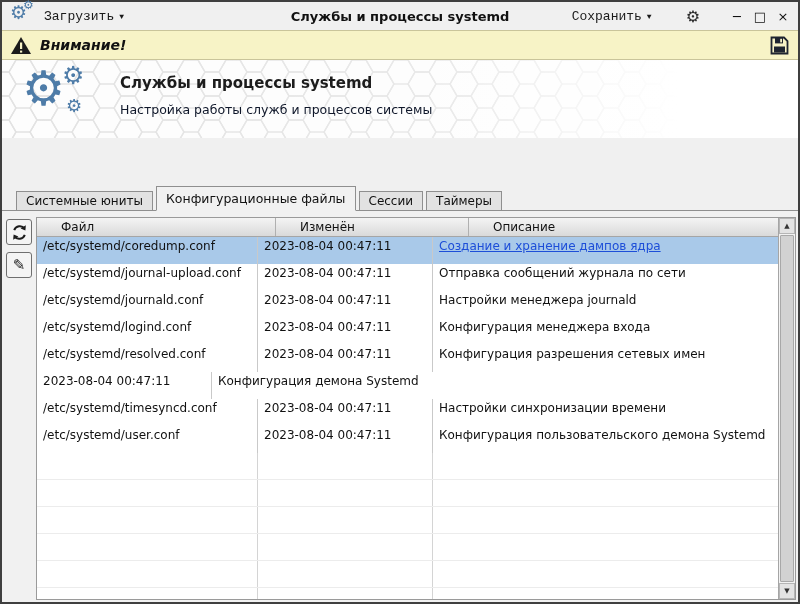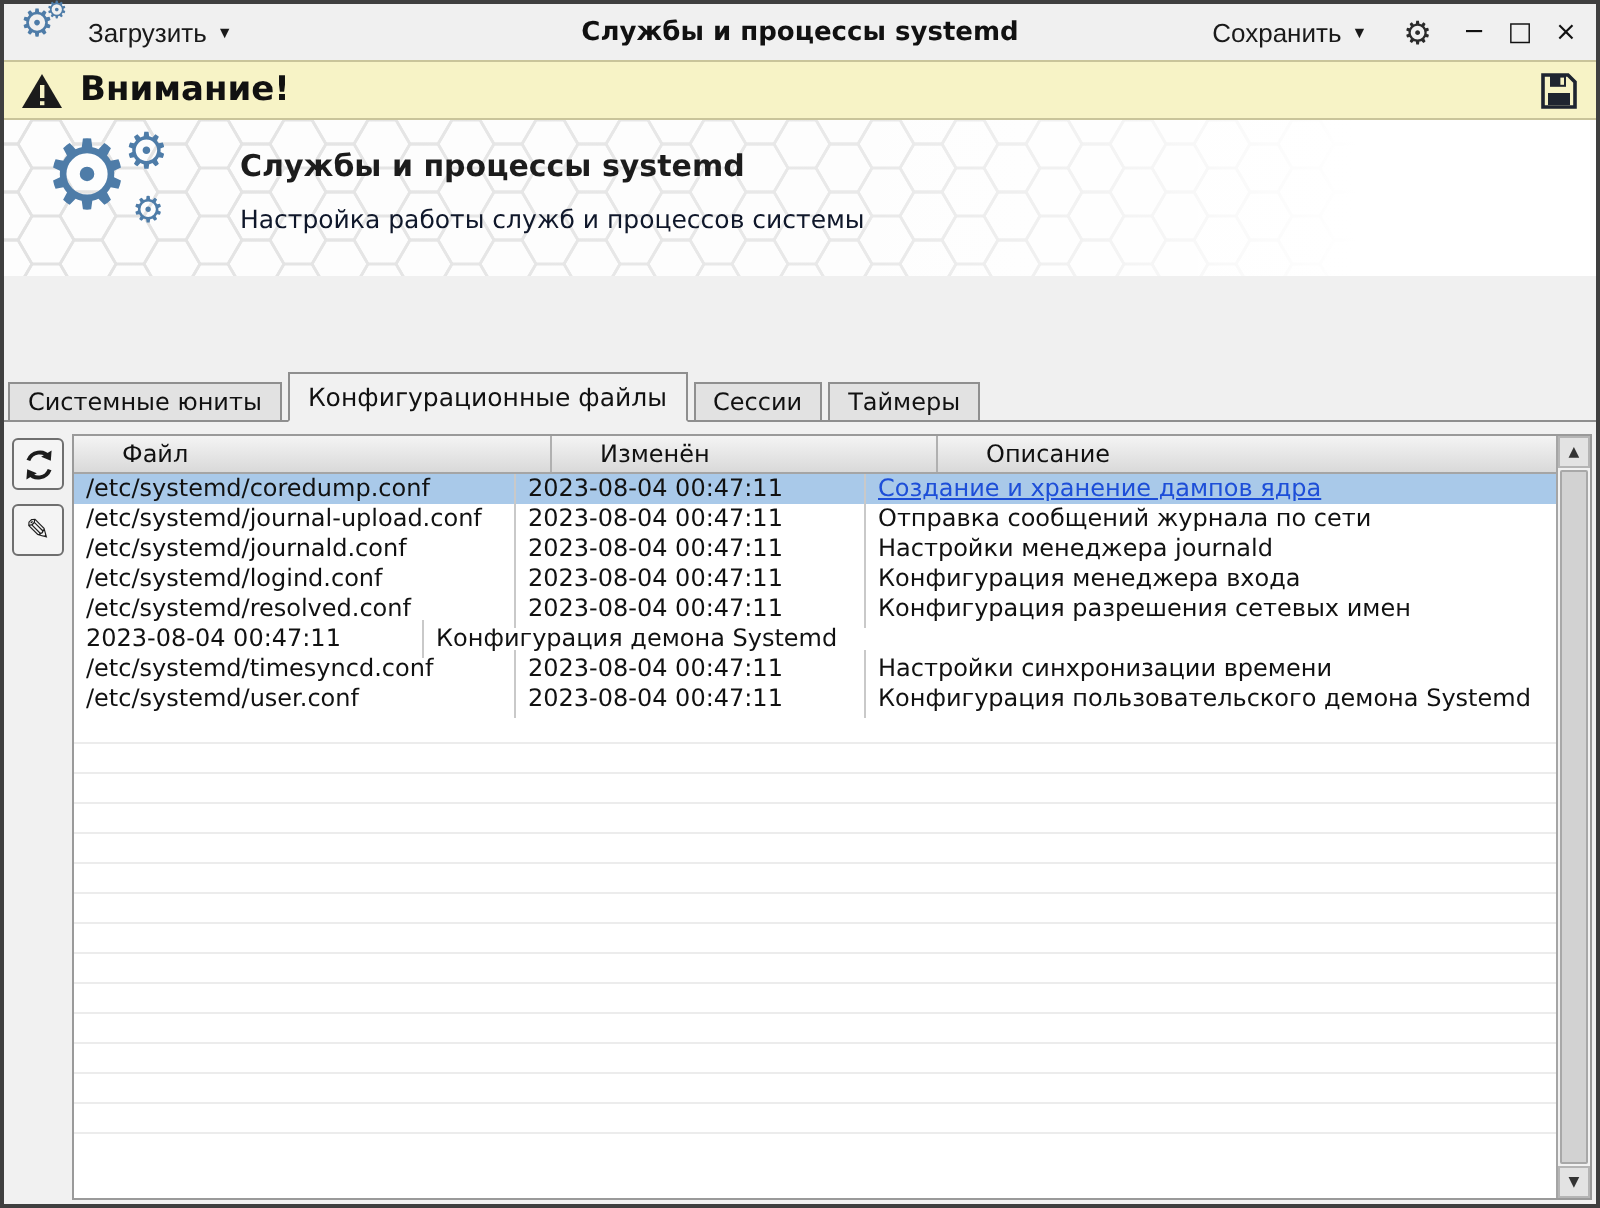--- a/index.html
+++ b/index.html
@@ -8,49 +8,49 @@
   .window { width:800px; height:604px; border:2px solid #3f3f3f;
     background:#f0f0f0; display:flex; flex-direction:column; }
 
   
   .titlebar { height:28px; flex:0 0 28px; background:#f0f0f0;
     display:flex; align-items:center; position:relative; padding:0 8px; }
   .tb-logo { position:relative; width:26px; height:24px; color:#4e7ca8; flex:0 0 26px; }
   .tb-logo .gA { position:absolute; left:0; top:-3px; font-size:19px; }
   .tb-logo .gB { position:absolute; left:13px; top:-6px; font-size:12px; }
   .menu-btn { display:flex; align-items:center; gap:5px; background:transparent;
-    border:none; font-size:13px; color:#1a1a1a; padding:3px 8px; cursor:default; }
+    border:none; font-size:13px; color:#1a1a1a; padding:3px 8px; cursor:default;font-family:Liberation Mono, monospace; }
   .caret { font-size:8px; color:#1a1a1a; }
   .tb-title { position:absolute; left:0; right:0; text-align:center;
     font-size:13px; font-weight:bold; color:#111; pointer-events:none; }
-  .tb-right { margin-left:auto; display:flex; align-items:center; gap:10px; z-index:2; }
+  .tb-right { margin-left:auto; display:flex; align-items:center; gap:26px; z-index:2; }
   .gear-small { font-size:16px; color:#2b2b2b; }
   .winctl { display:flex; align-items:center; gap:9px; margin-left:4px; }
   .winbtn { font-size:13px; color:#111; width:14px; text-align:center; cursor:default; }
 
   
   .warnbar { height:30px; flex:0 0 30px; background:#f7f3c6;
     border-top:1px solid #c9c49a; border-bottom:1px solid #c9c49a;
     display:flex; align-items:center; gap:8px; padding:0 8px; }
-  .warn-label { font-size:17px; font-weight:bold; color:#111; }
+  .warn-label { font-size:14px; font-weight:bold; color:#111;font-style:italic; }
   .warn-save { margin-left:auto; display:flex; align-items:center; }
 
   
   .hero { height:78px; flex:0 0 78px; background:#fdfdfd; position:relative; overflow:hidden; }
   .hex-bg { position:absolute; inset:0; }
   .logo { position:absolute; left:20px; top:8px; width:86px; height:62px; color:#4e7ca8; }
   .logo .g1 { position:absolute; left:0; top:-8px; font-size:48px; }
   .logo .g2 { position:absolute; left:40px; top:-7px; font-size:25px; }
   .logo .g3 { position:absolute; left:44px; top:27px; font-size:18px; }
   .hero-text { position:absolute; left:118px; top:14px; }
   .hero-title { font-size:15px; font-weight:bold; color:#1c1c1c; margin-bottom:10px; }
   .hero-sub { font-size:12.5px; color:#0f172a; }
 
   
-  .tabs { flex:0 0 26px; display:flex; align-items:flex-end; padding-left:2px;
+  .tabs { flex:0 0 26px; display:flex; align-items:flex-end; padding-left:14px;
     position:relative; z-index:3; margin-bottom:-1px; }
   .tab { height:20px; display:flex; align-items:center; padding:0 9px;
     background:#e2e2e2; border:1px solid #8f8f8f; margin-right:3px;
     font-size:12px; color:#111; white-space:nowrap; cursor:default; }
   .tab.active { height:25px; background:#f1f1f1; border-bottom:1px solid #f1f1f1;
     font-size:12.5px;margin-top:48px; }
 
   
   .pane { flex:1 1 auto; border-top:1px solid #8f8f8f; background:#f1f1f1;
     display:flex; min-height:0; }
@@ -62,21 +62,21 @@
   .pencil-glyph { font-size:15px; color:#1c1c1c; }
 
   .tableframe { flex:1 1 auto; margin:6px 2px 2px 0; border:1px solid #9a9a9a;
     background:#fff; display:flex; min-width:0; overflow:hidden; }
   .tablecols { flex:1 1 auto; display:flex; flex-direction:column; min-width:0; }
   .thead { flex:0 0 19px; display:flex; background:linear-gradient(#f4f4f4,#d9d9d9);
     border-bottom:1px solid #a5a5a5; }
   .th { font-size:12px; color:#111; line-height:18px; padding:0 6px;
     border-right:1px solid #b0b0b0; overflow:hidden; white-space:nowrap; cursor:default;margin-left:18px; }
   .tbody { flex:1 1 auto; overflow:hidden; }
-  .trow { display:flex; height:15px;align-items:center; }
+  .trow { display:flex; height:27px; }
   .td { font-size:12px; color:#111; line-height:19px; padding:0 6px;
     border-right:1px solid #c9c9c9; overflow:hidden; white-space:nowrap; }
   .col-file { width:221px; flex:0 0 221px; }
   .col-mod  { width:175px; flex:0 0 175px; }
   .col-desc { flex:1 1 auto; min-width:0; border-right:none !important; }
   .trow.selected { background:#a9c9e9; }
   .td.link { color:#1d4ed8; text-decoration:underline; }
   .trow.filler { border-bottom:1px solid #ececec; }
   .trow.filler .td { border-right:1px solid #d4d4d4; }
   .trow.filler .col-desc { border-right:none; }

